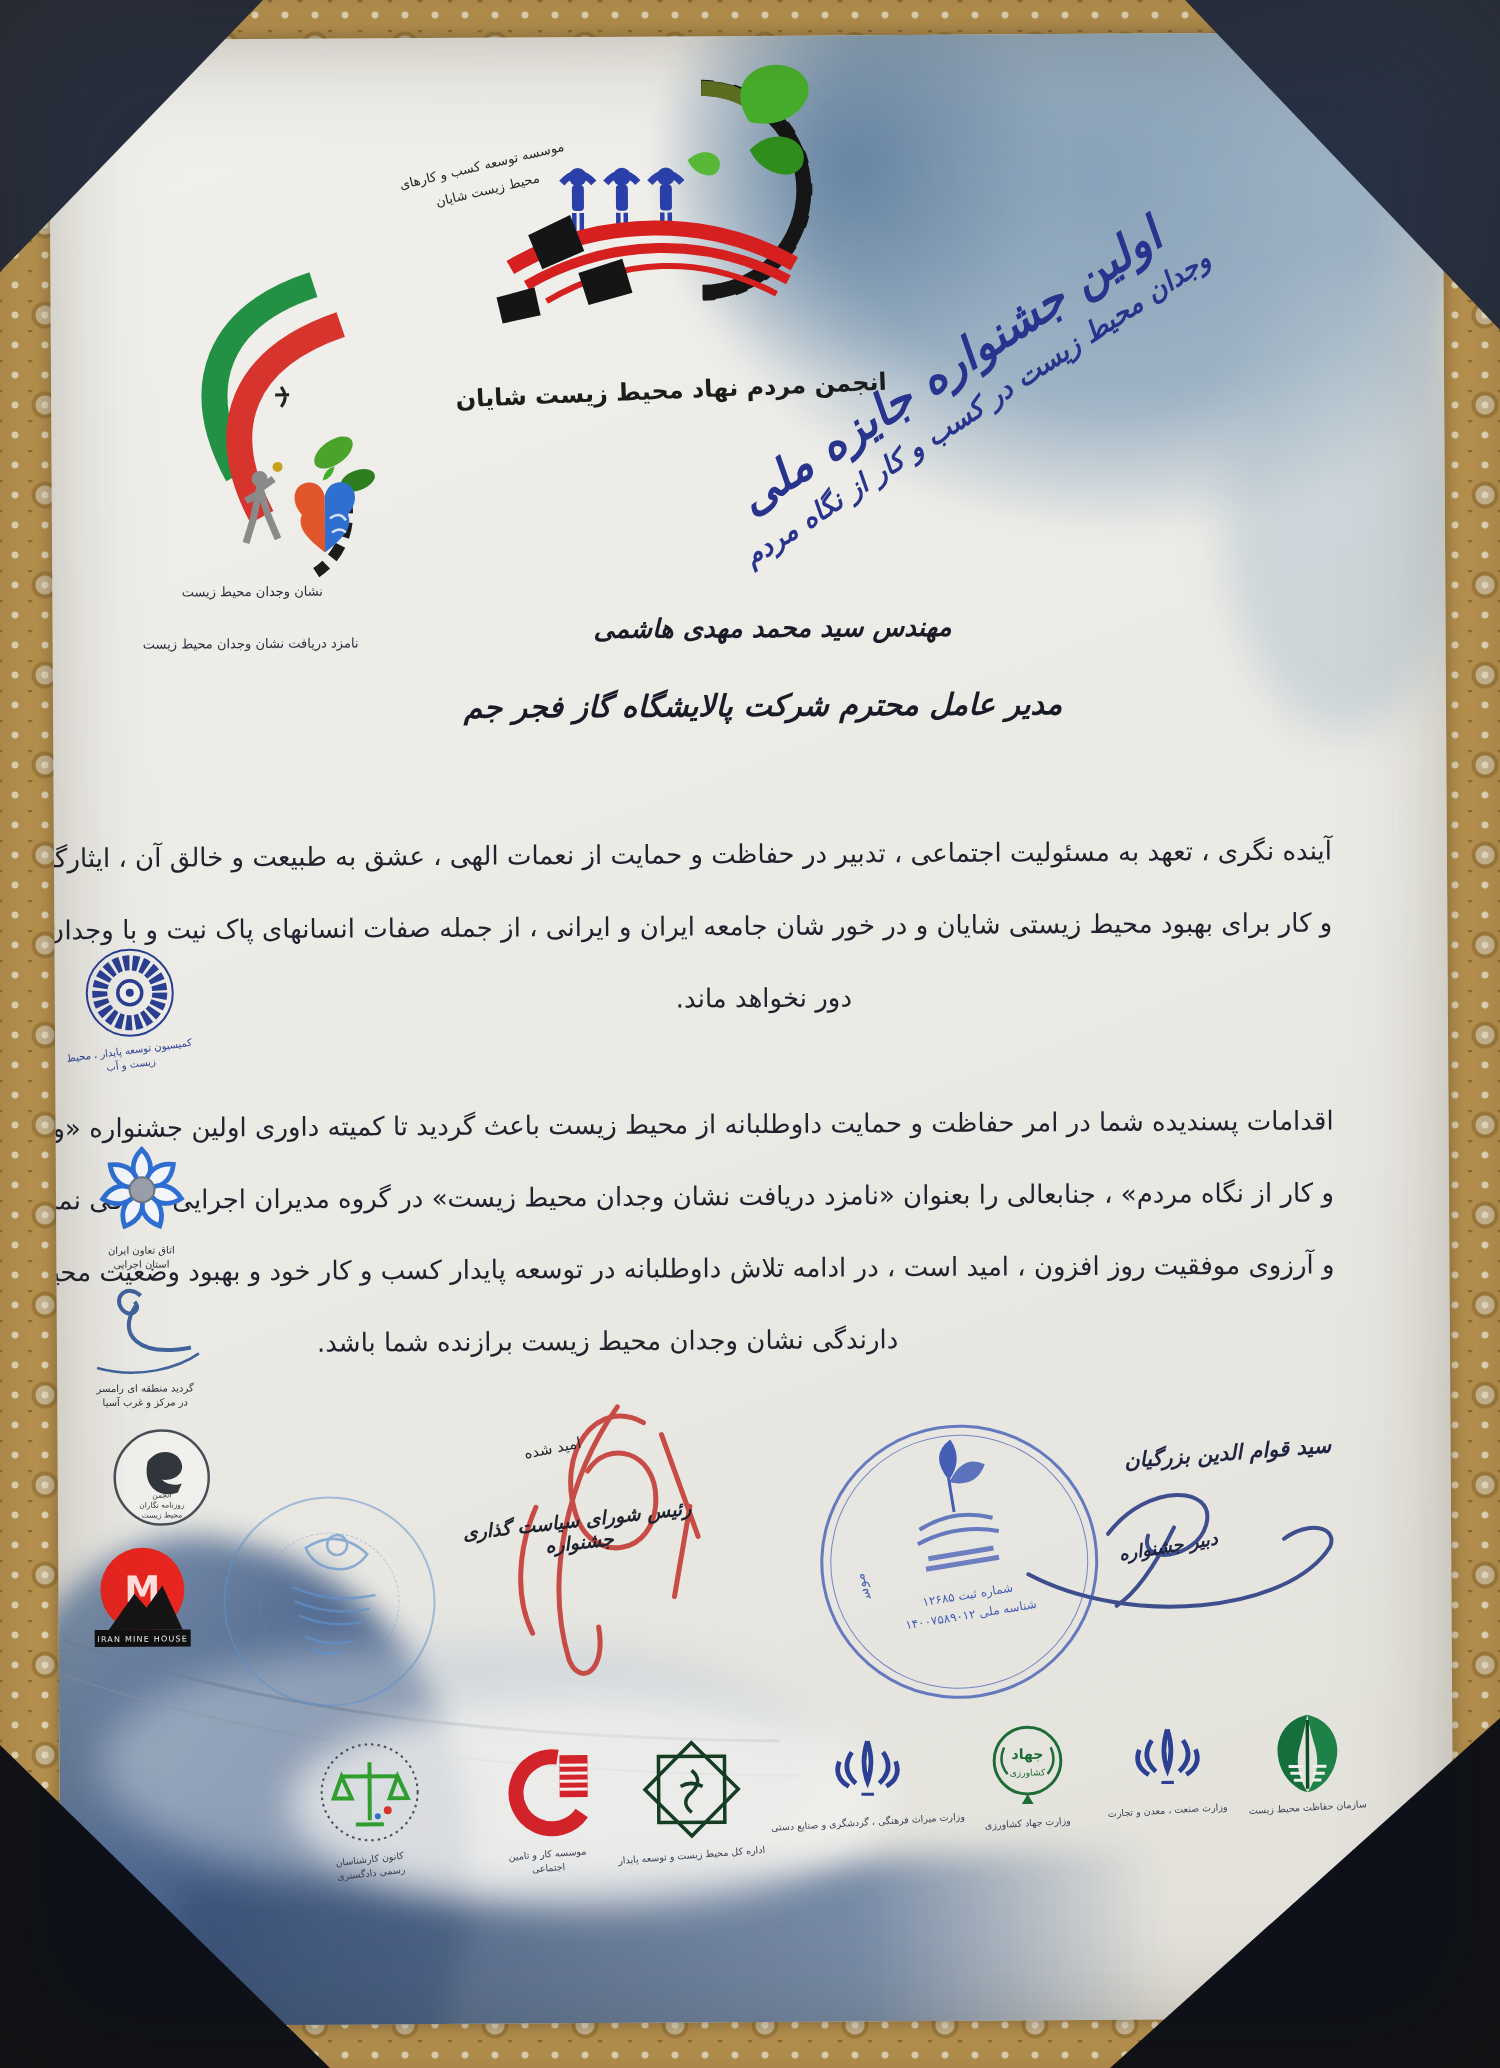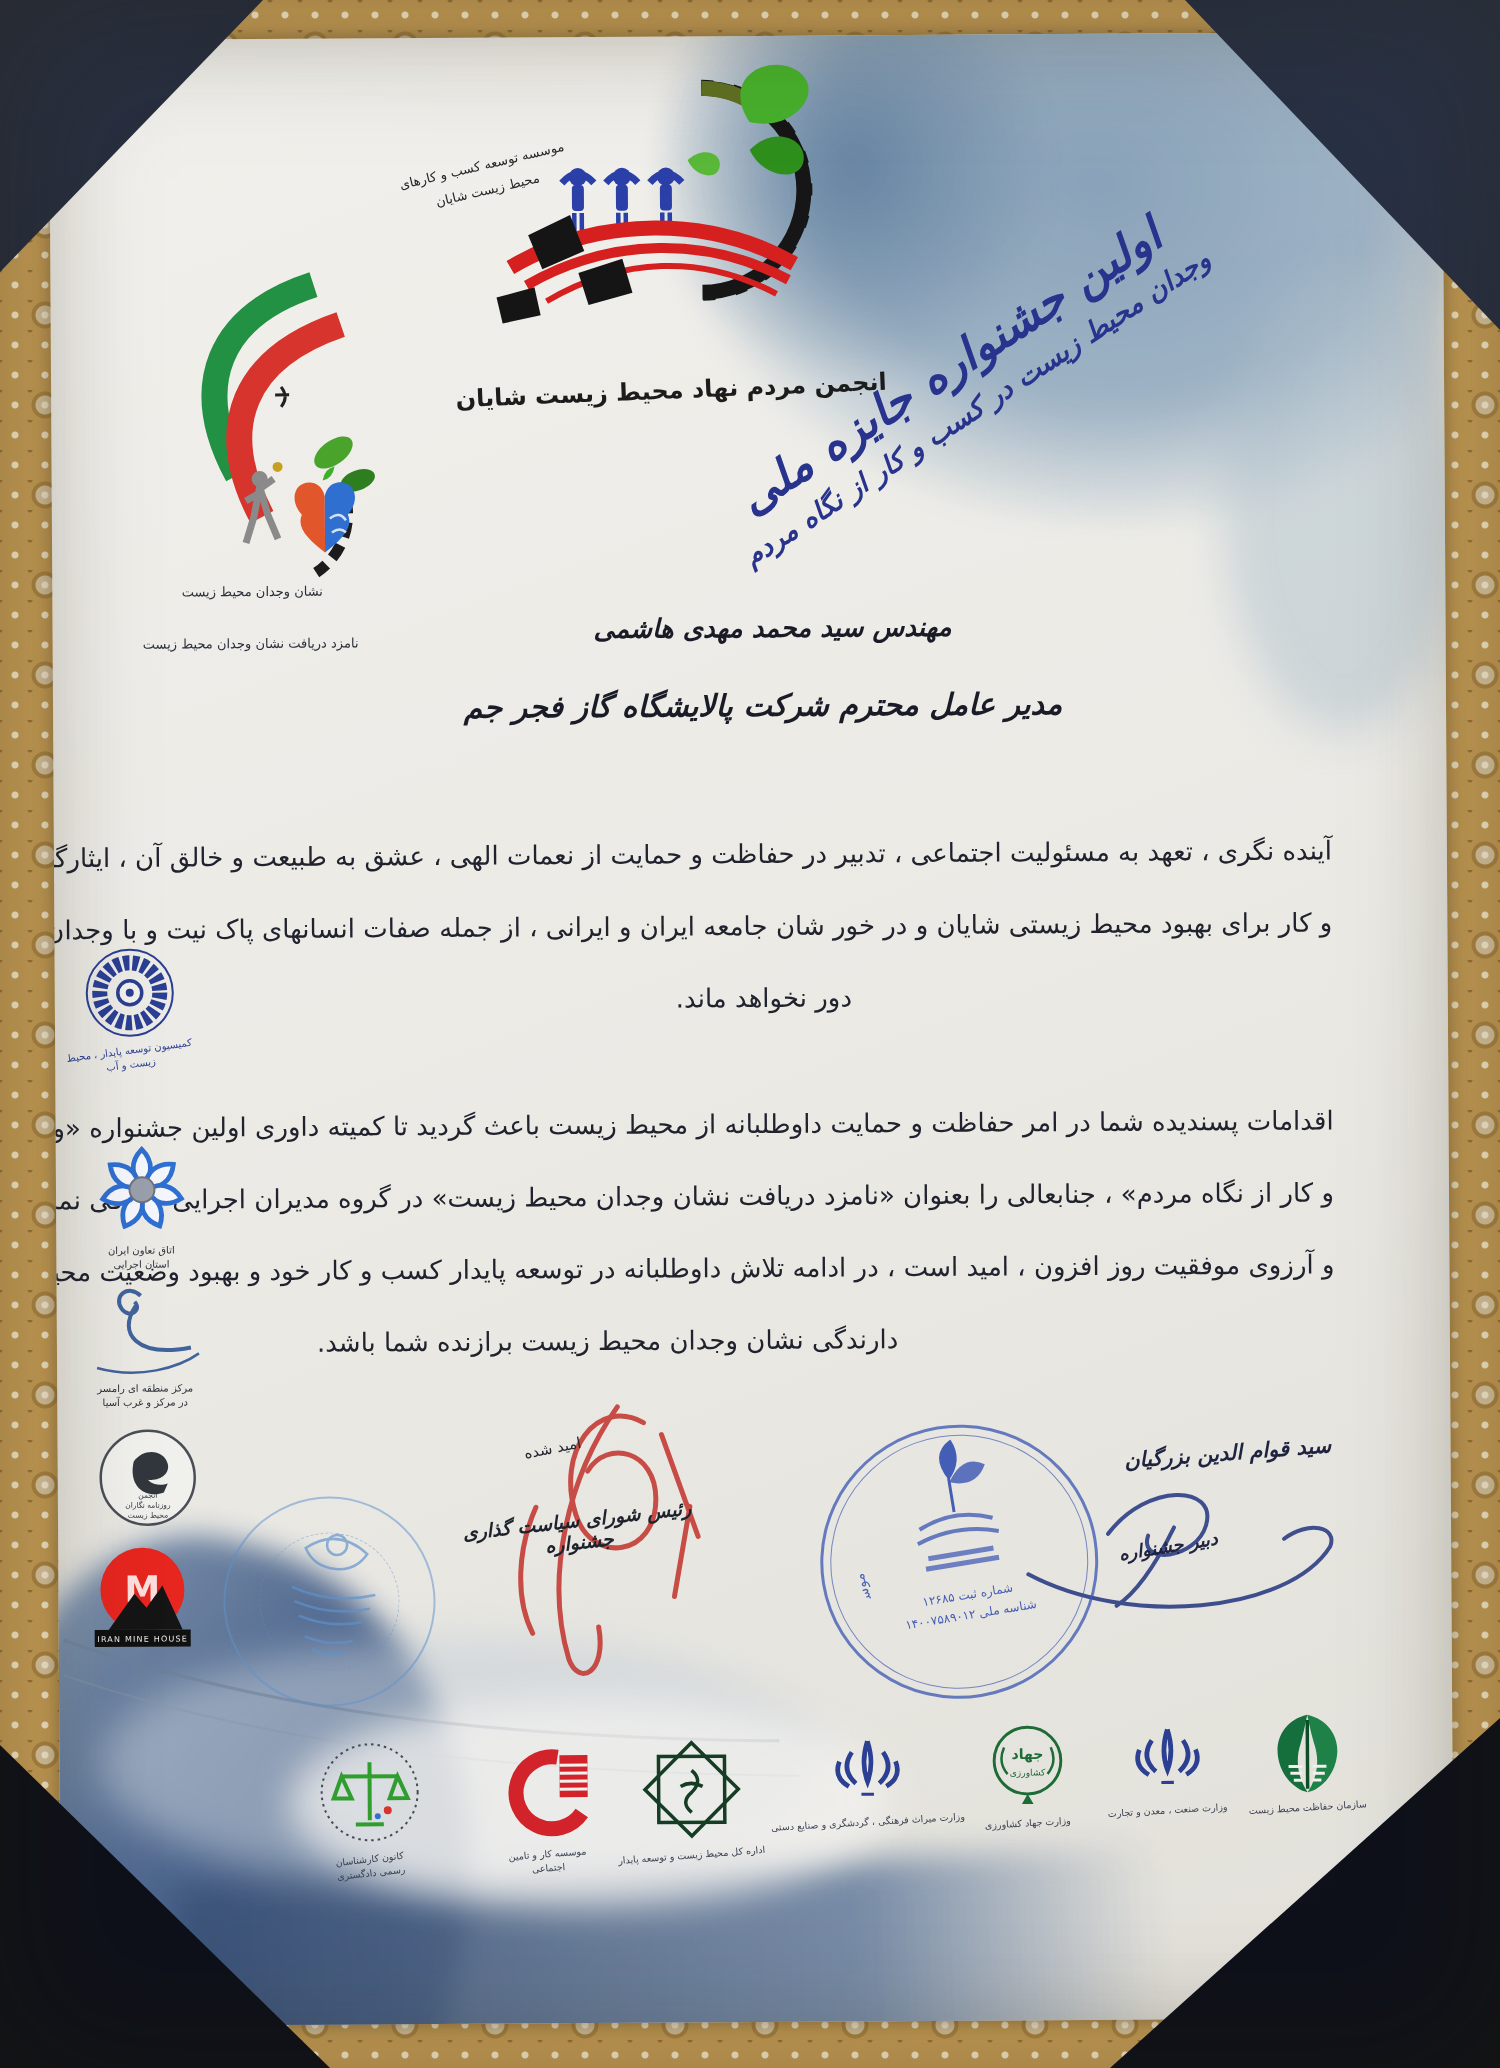--- a/index.html
+++ b/index.html
@@ -185,25 +185,25 @@
     </div>
 
     <div class="abs z2" style="left:22px;top:1242px;width:130px;height:100px;">
       <svg width="130" height="100" viewBox="0 0 130 100">
         <path d="M62 14 C 50 2 34 14 43 27 C 50 37 64 29 56 20" stroke="#41639c" stroke-width="4" fill="none"></path>
         <path d="M57 24 C 38 52 58 76 112 66" stroke="#41639c" stroke-width="4" fill="none"></path>
         <path d="M18 86 C 60 98 100 86 120 72" stroke="#41639c" stroke-width="2.5" fill="none"></path>
       </svg>
     </div>
     <div class="cap-sm abs z2" style="left:8px;top:1342px;width:160px;font-size:10px;">
-      <div>مرکز منطقه ای رامسر</div>
+      <div>گردید منطقه ای رامسر</div>
       <div>در مرکز و غرب آسیا</div>
     </div>
 
-    <div class="abs z2" style="left:38px;top:1386px;width:104px;height:104px;">
+    <div class="abs z2" style="left:52px;top:1386px;width:104px;height:104px;">
       <svg width="104" height="104" viewBox="0 0 104 104">
         <circle cx="52" cy="52" r="47" stroke="#4a4f57" stroke-width="2.5" fill="rgba(255,255,255,.35)"></circle>
         <path d="M38 36 c 10 -14 30 -12 34 2 c 3 10 -8 18 -20 16 c 6 6 14 6 20 4 l -4 9 c -16 6 -36 -4 -30 -31 z" fill="#32373e"></path>
         <text x="52" y="72" text-anchor="middle" font-size="7.5" fill="#32373e">انجمن</text>
         <text x="52" y="82" text-anchor="middle" font-size="7.5" fill="#32373e">روزنامه نگاران</text>
         <text x="52" y="92" text-anchor="middle" font-size="7.5" fill="#32373e">محیط زیست</text>
       </svg>
     </div>
 
     <div class="abs z2" style="left:32px;top:1500px;width:104px;height:120px;">

